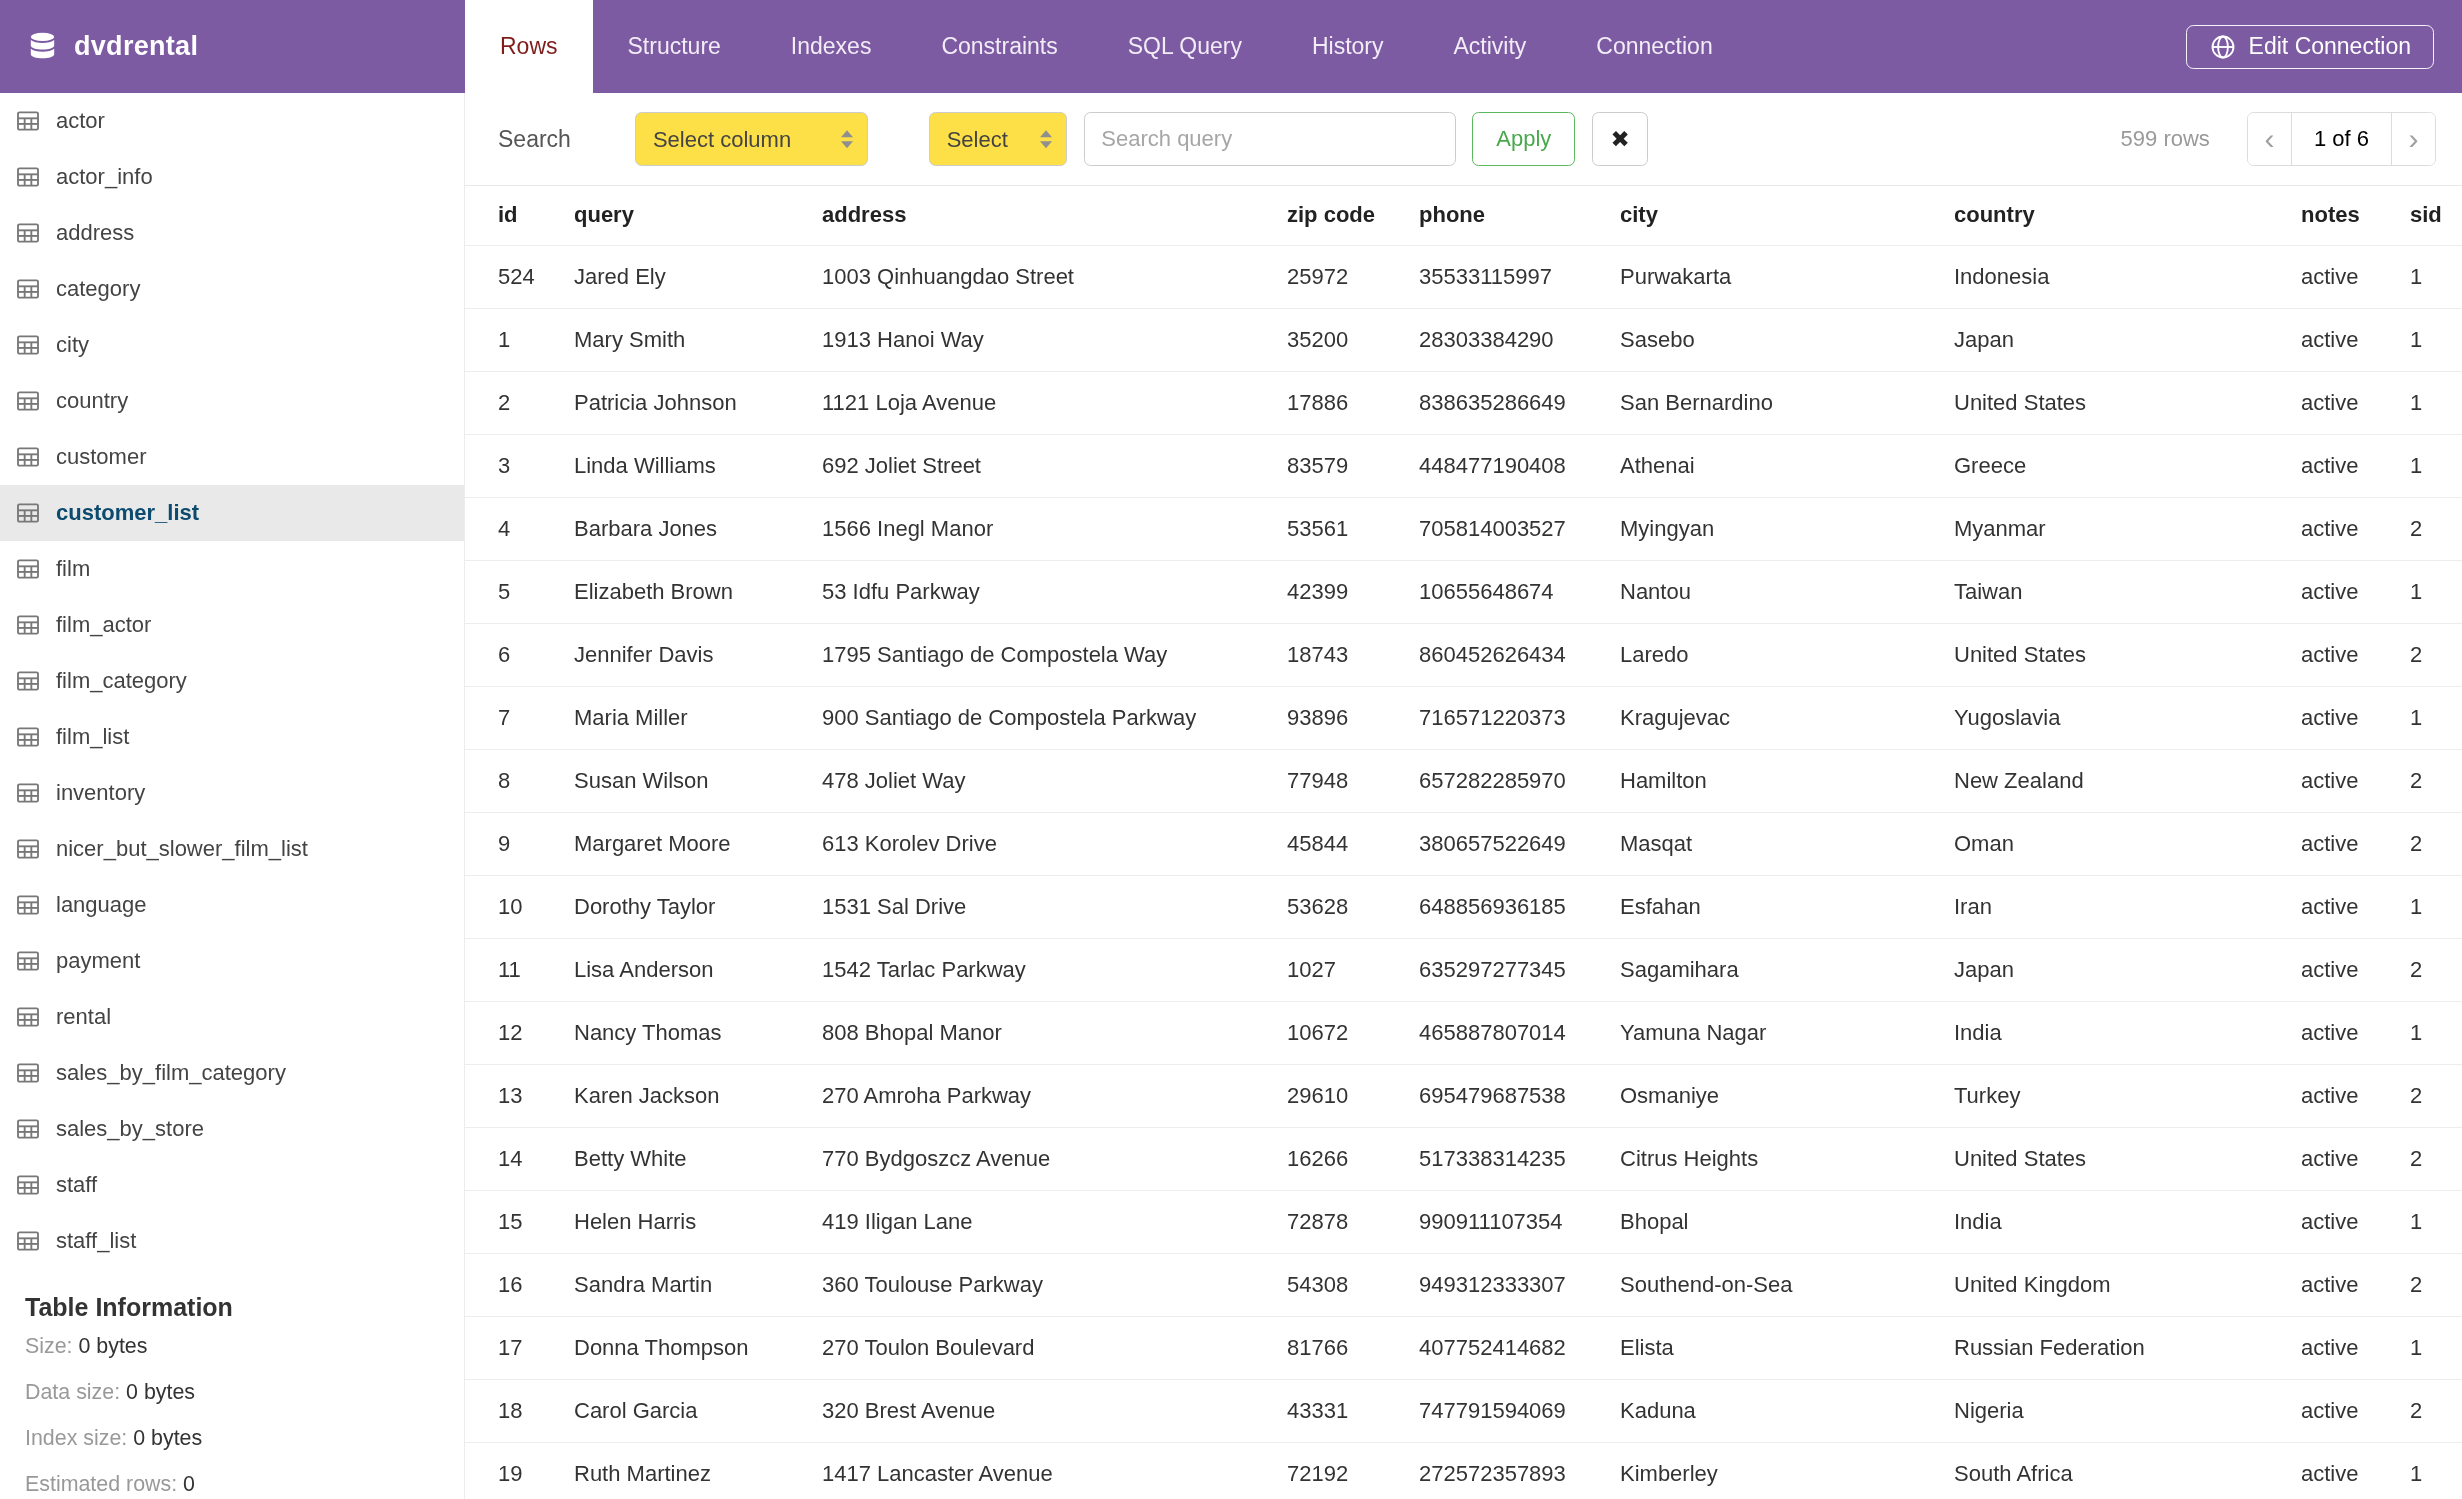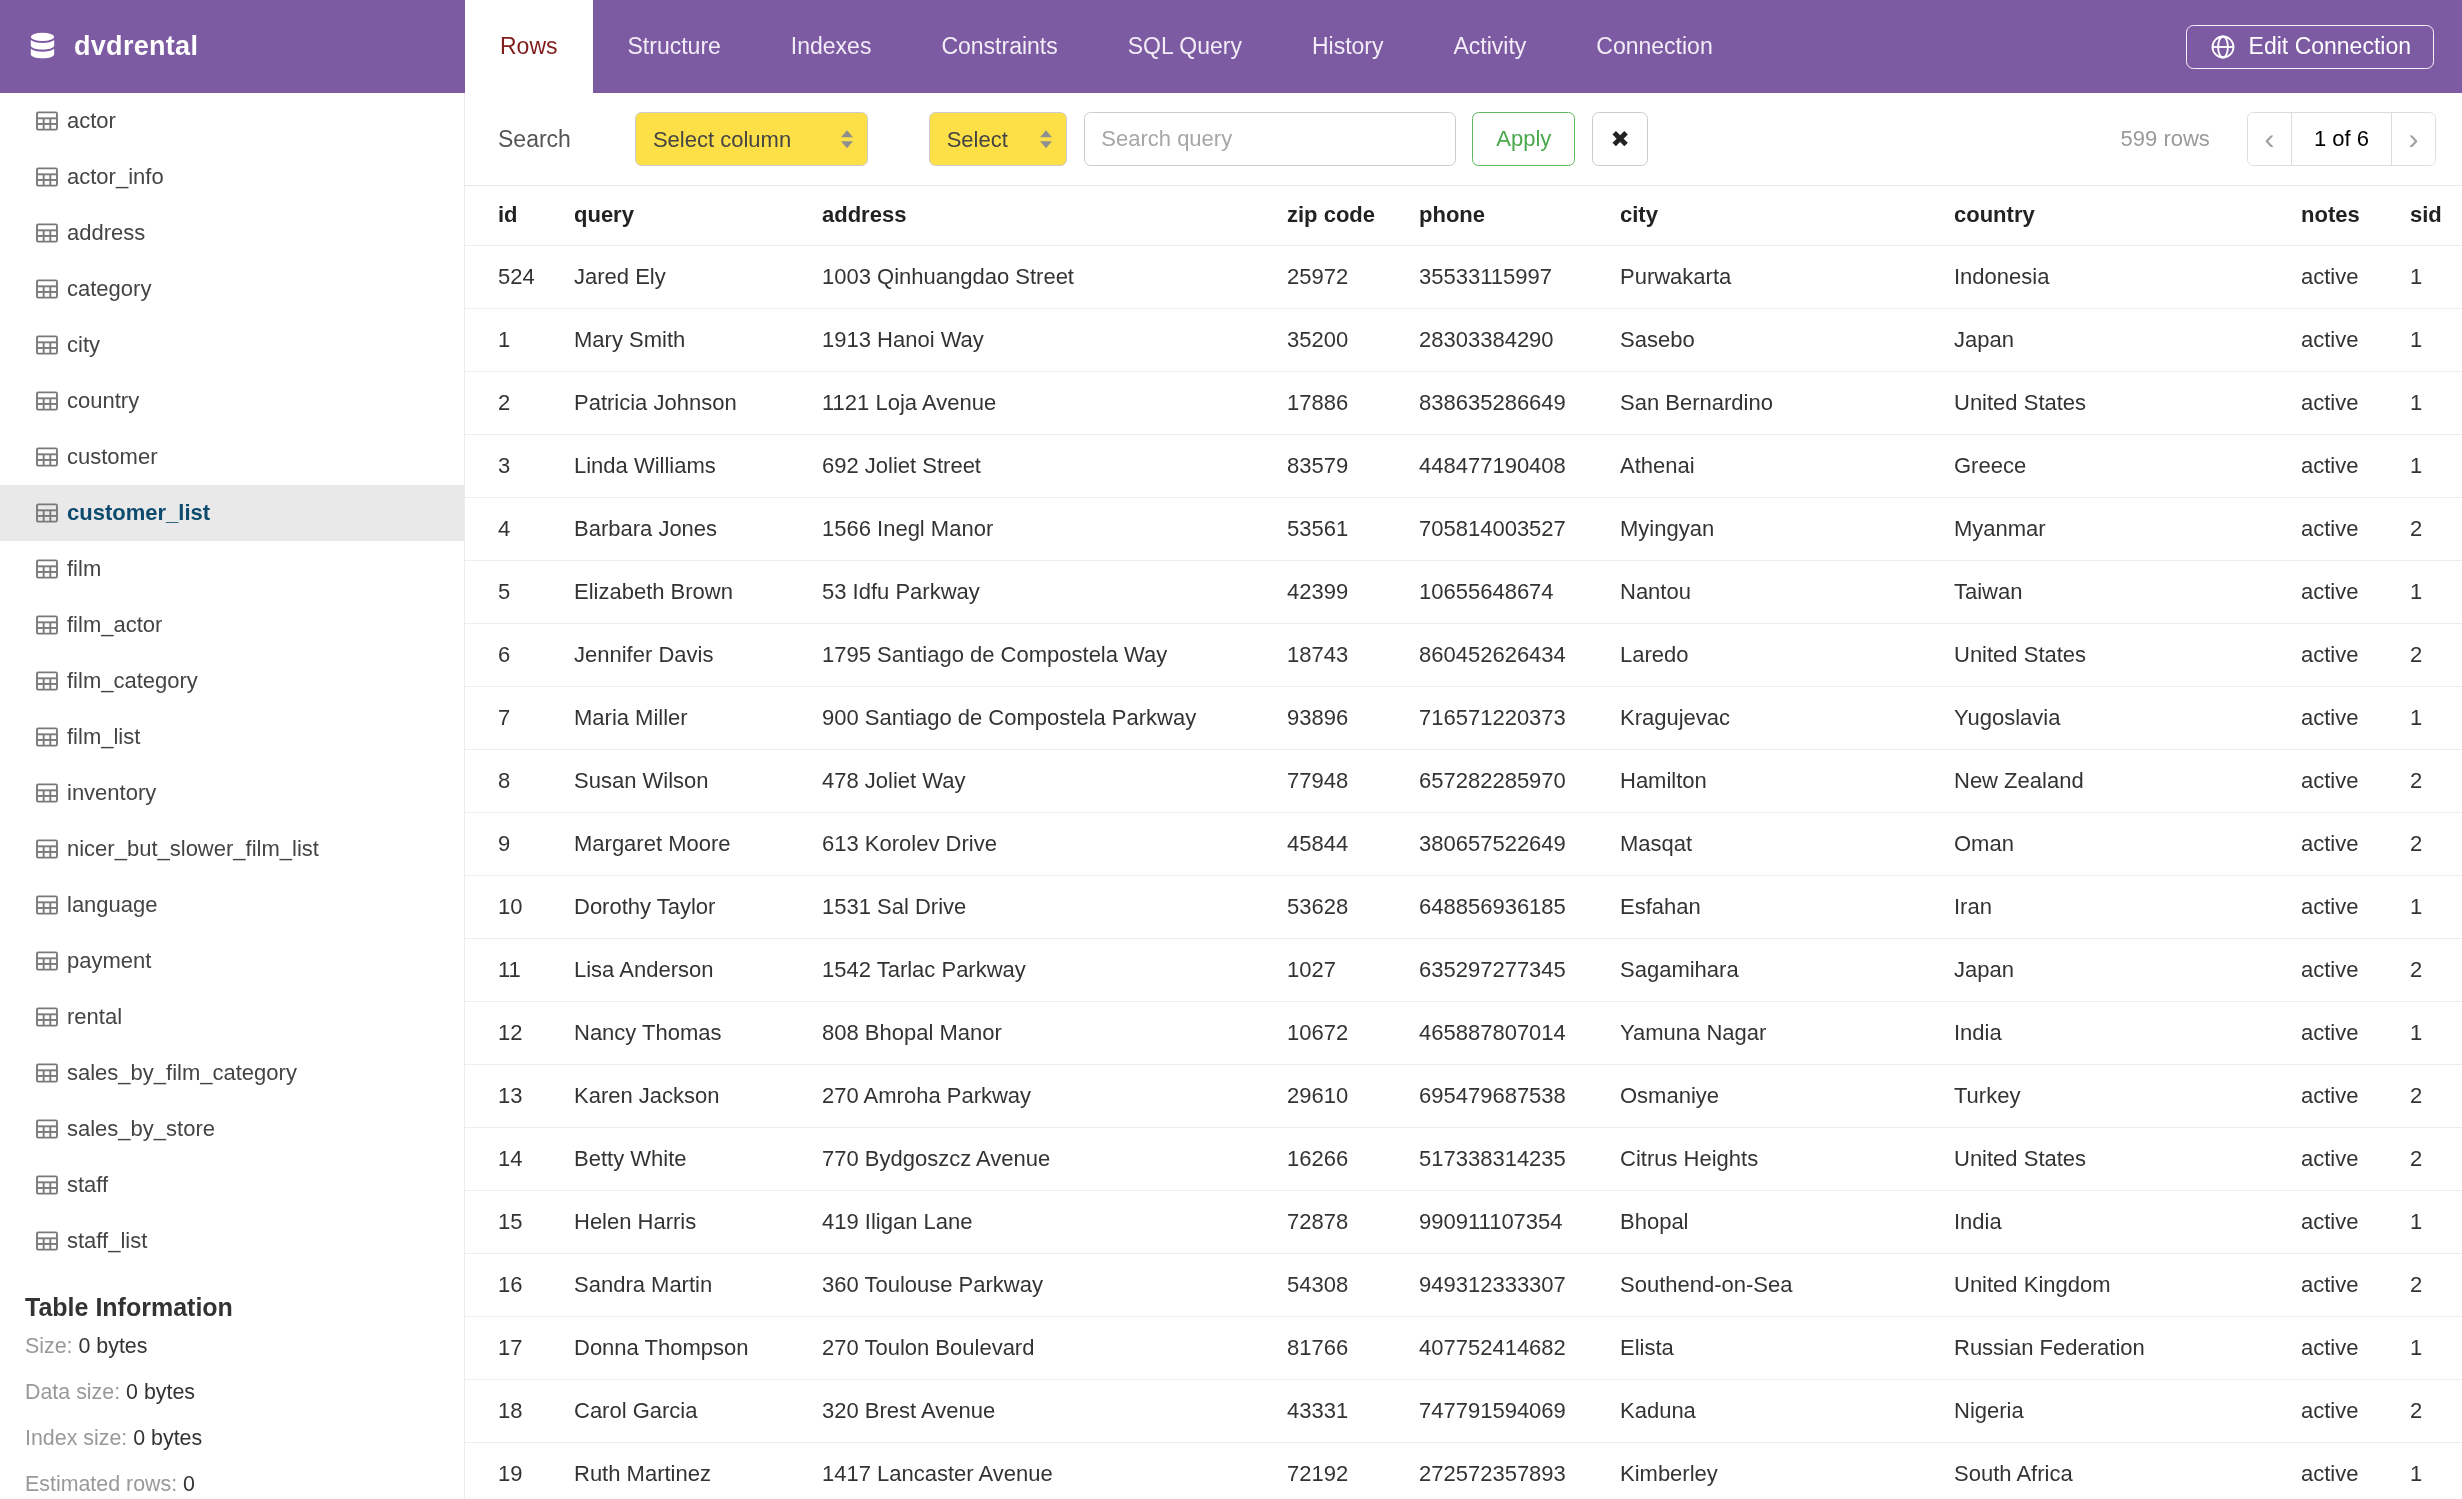--- a/index.html
+++ b/index.html
@@ -26,21 +26,21 @@
     background:transparent; border:1.9px solid rgba(255,255,255,.92); border-radius:7.4px;
     color:#fff; font-size:23px; font-family:inherit; cursor:pointer; white-space:nowrap;
   }
 
   
   .content { flex:1; display:flex; min-height:0; }
 
   
   .sidebar { width:465px; flex:0 0 465px; border-right:0.9px solid #ececec; overflow:hidden; background:#fff; }
   .table-list { list-style:none; margin:0; padding:0; }
-  .table-item { height:56px; display:flex; align-items:center; gap:8px; padding-left:35px; font-size:22px; color:#444; cursor:pointer; white-space:nowrap;text-align:right; }
+  .table-item { height:56px; display:flex; align-items:center; gap:16px; padding-left:16px; font-size:22px; color:#444; cursor:pointer; white-space:nowrap;text-align:right; }
   .table-item .ticon { display:flex; align-items:center; flex:0 0 auto; }
   .table-item.selected { background:#e9e9e9; font-weight:bold; color:#0c4a6e; }
   .table-info { padding:24px 25px 0; }
   .table-info h3 { margin:0 0 1px; font-size:25px; color:#333; }
   .info-row { font-size:21.4px; line-height:46px; color:#999; white-space:nowrap; }
   .info-row .val { color:#333; }
 
   
   .main { flex:1; display:flex; flex-direction:column; min-width:0; overflow:hidden; }
   .toolbar { height:93px; flex:0 0 93px; display:flex; align-items:center; gap:16.7px; padding:0 26px 0 33px; border-bottom:0.9px solid #e8e8e8; }

